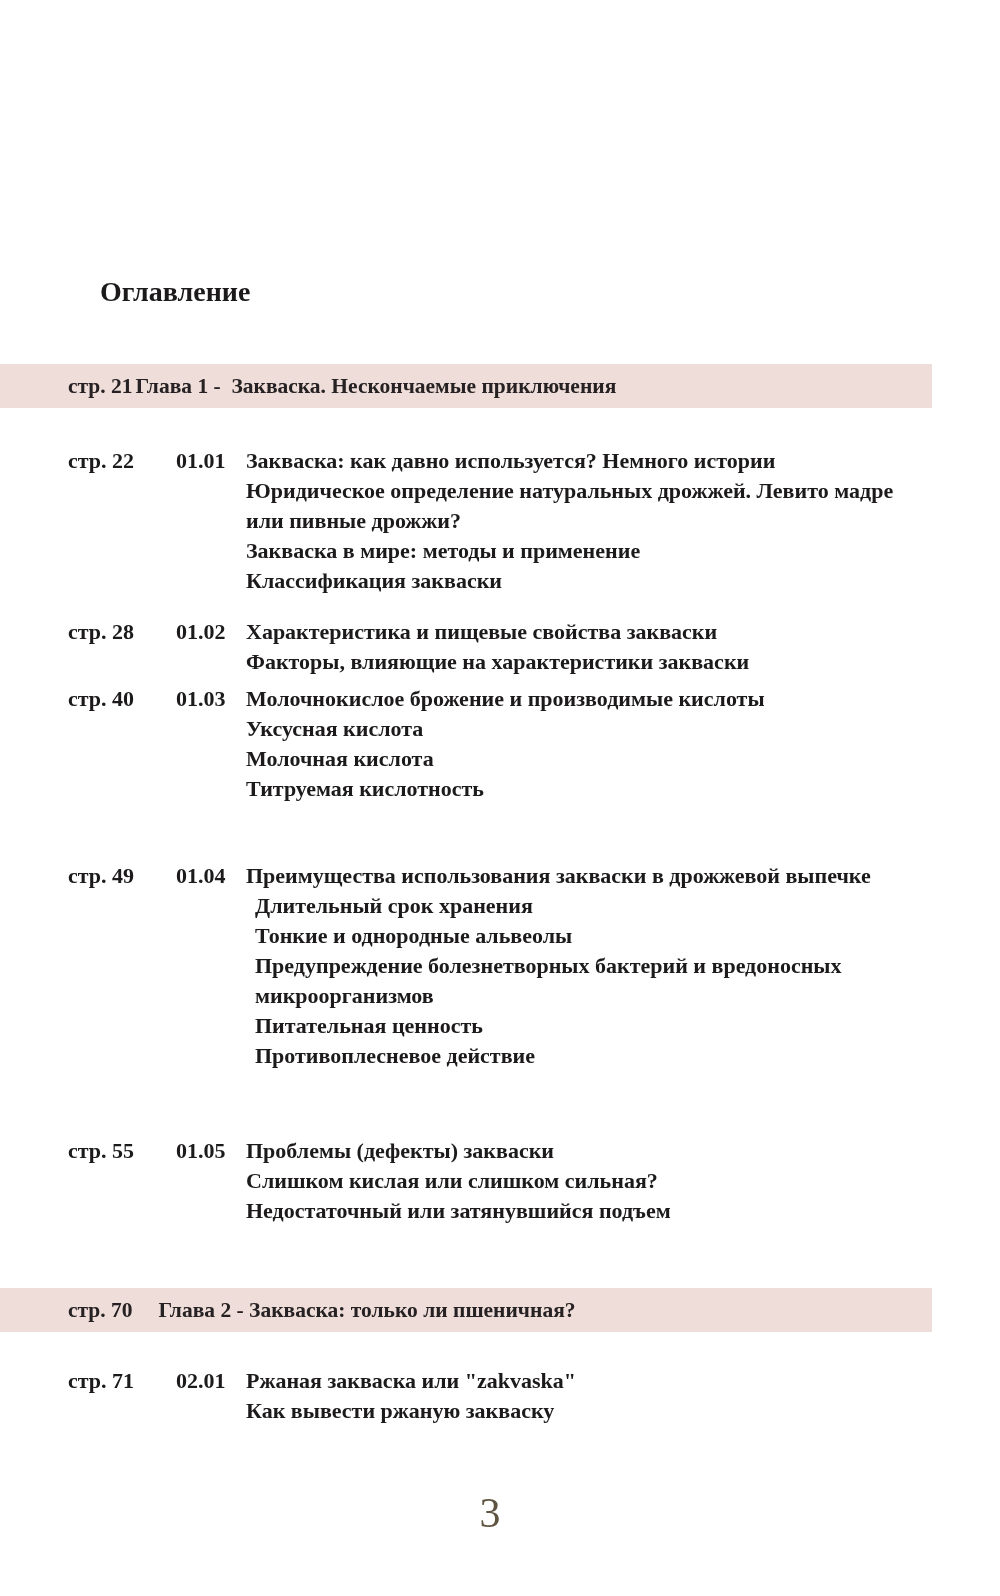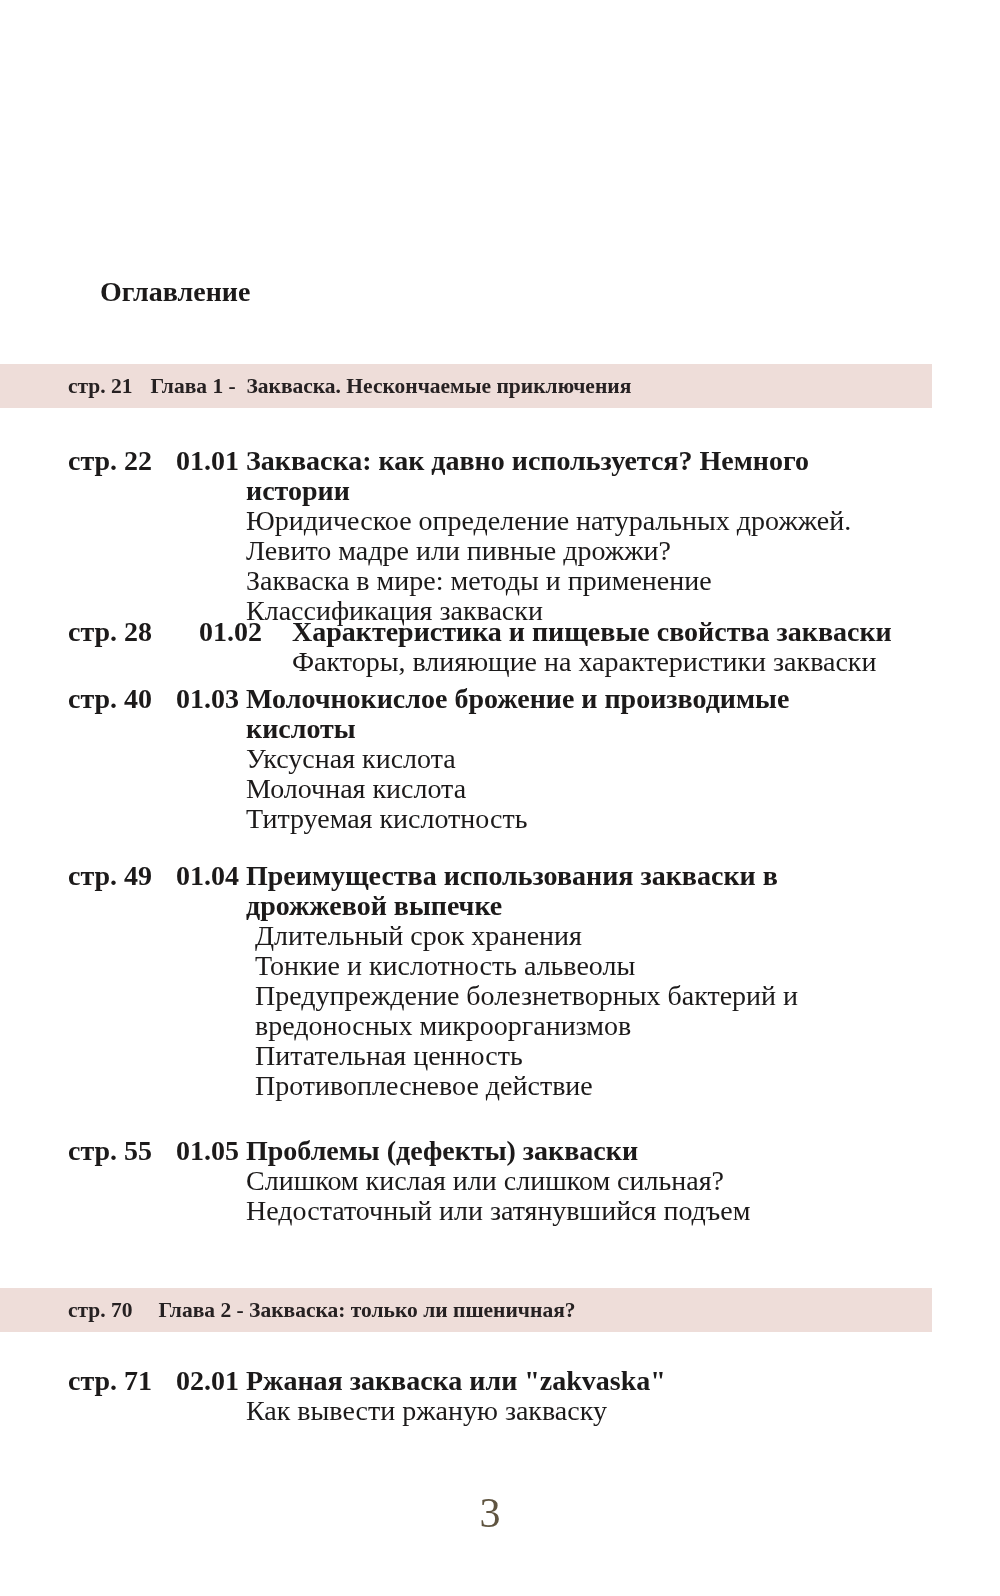--- a/index.html
+++ b/index.html
@@ -40,44 +40,44 @@
     align-items: center;
     padding-left: 68px;
     box-sizing: border-box;
     font-weight: bold;
     font-size: 21.5px;
     color: var(--banner-text, #262122);
     white-space: pre;
   }
   .chapter-banner.ch1 { top: 364px; }
   .chapter-banner.ch2 { top: 1288px; }
-  .chapter-banner .banner-page { margin-right: 18px; }
+  .chapter-banner .banner-page { margin-right: 3px; }
   .chapter-banner.ch2 .banner-page { margin-right: 26px; }
   .toc-row {
     position: absolute;
     left: 0;
     display: grid;
     grid-template-columns: 108px 70px 655px;
     padding-left: 68px;
-    font-size: 28px;
+    font-size: 22px;
     line-height: 30px;
   }
   .toc-row .col-page,
   .toc-row .col-num,
   .toc-row .entry-title {
     font-weight: bold;
   }
   .toc-row .sub-line {
-    font-weight: normal;
+    font-weight: bold;
   }
   .toc-row.indent-subs .sub-line {
     padding-left: 9px;
   }
   .row-0101 { top: 446px; }
-  .row-0102 { top: 617px; gap: 23px; }
+  .row-0102 { top: 617px; }
   .row-0103 { top: 684px; }
   .row-0104 { top: 861px; }
   .row-0105 { top: 1136px; }
   .row-0201 { top: 1366px; }
   .folio {
     position: absolute;
     top: 1489px;
     left: 0;
     width: 980px;
     text-align: center;
@@ -128,21 +128,21 @@
       <div class="sub-line">Титруемая кислотность</div>
     </div>
   </div>
 
   <div class="toc-row row-0104 indent-subs">
     <div class="col-page">стр. 49</div>
     <div class="col-num">01.04</div>
     <div class="col-body">
       <div class="entry-title">Преимущества использования закваски в дрожжевой выпечке</div>
       <div class="sub-line">Длительный срок хранения</div>
-      <div class="sub-line">Тонкие и кислотность альвеолы</div>
+      <div class="sub-line">Тонкие и однородные альвеолы</div>
       <div class="sub-line">Предупреждение болезнетворных бактерий и вредоносных микроорганизмов</div>
       <div class="sub-line">Питательная ценность</div>
       <div class="sub-line">Противоплесневое действие</div>
     </div>
   </div>
 
   <div class="toc-row row-0105">
     <div class="col-page">стр. 55</div>
     <div class="col-num">01.05</div>
     <div class="col-body">

